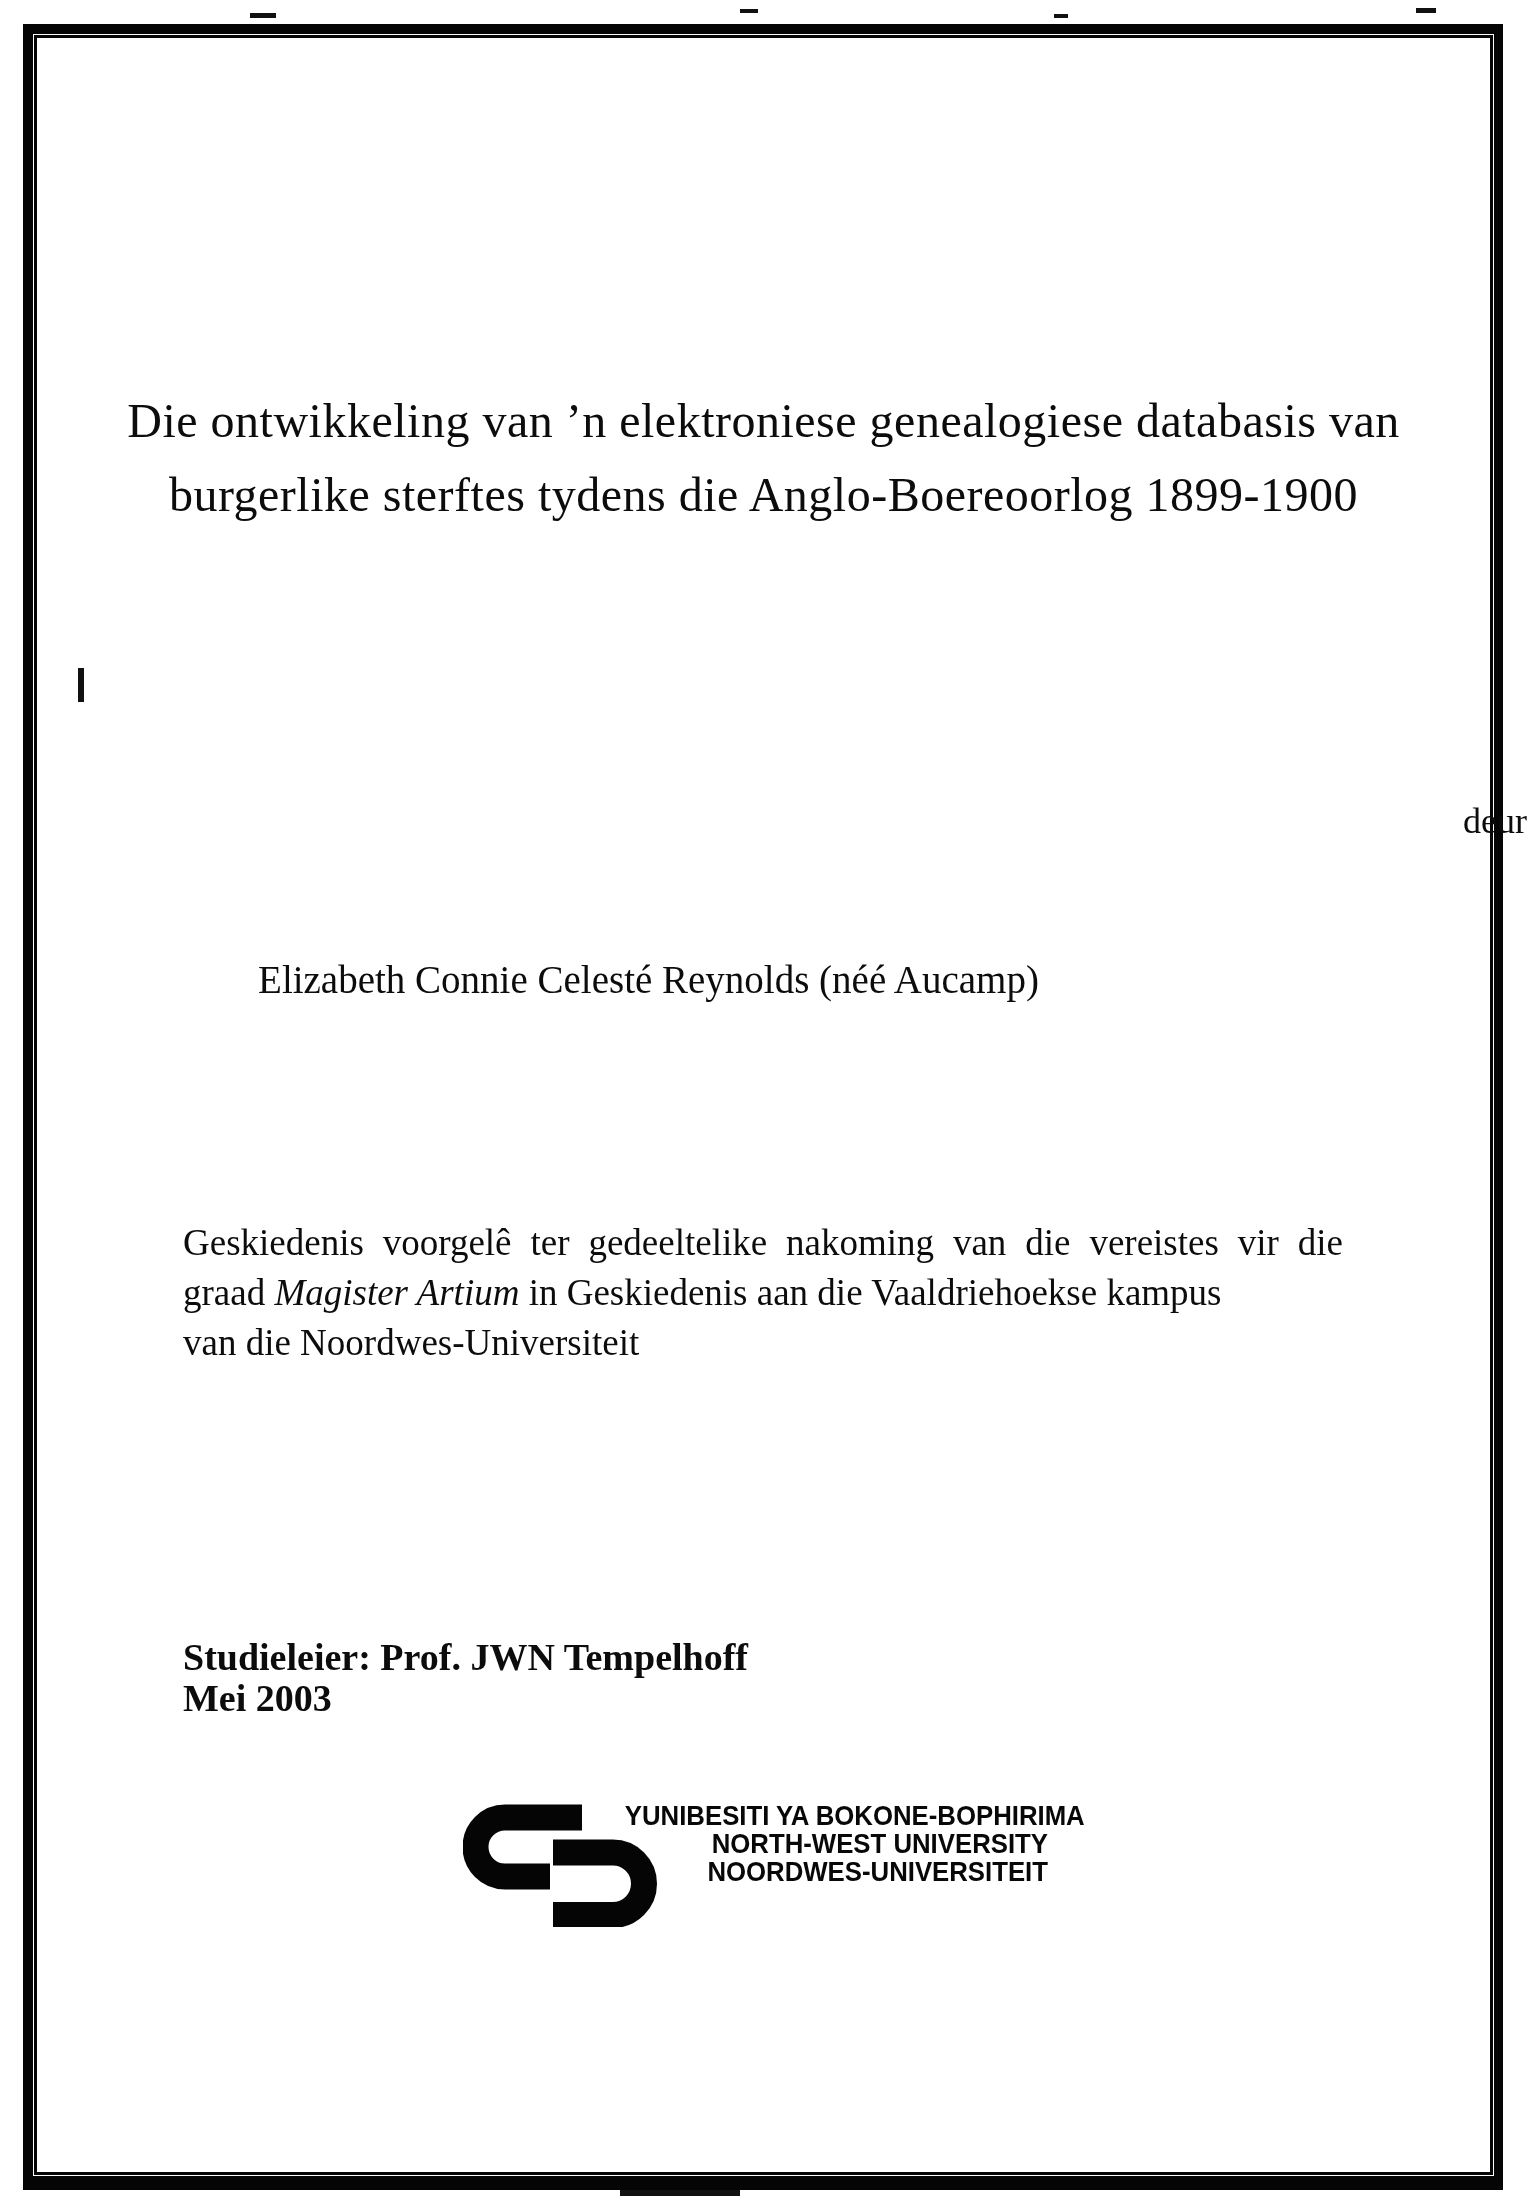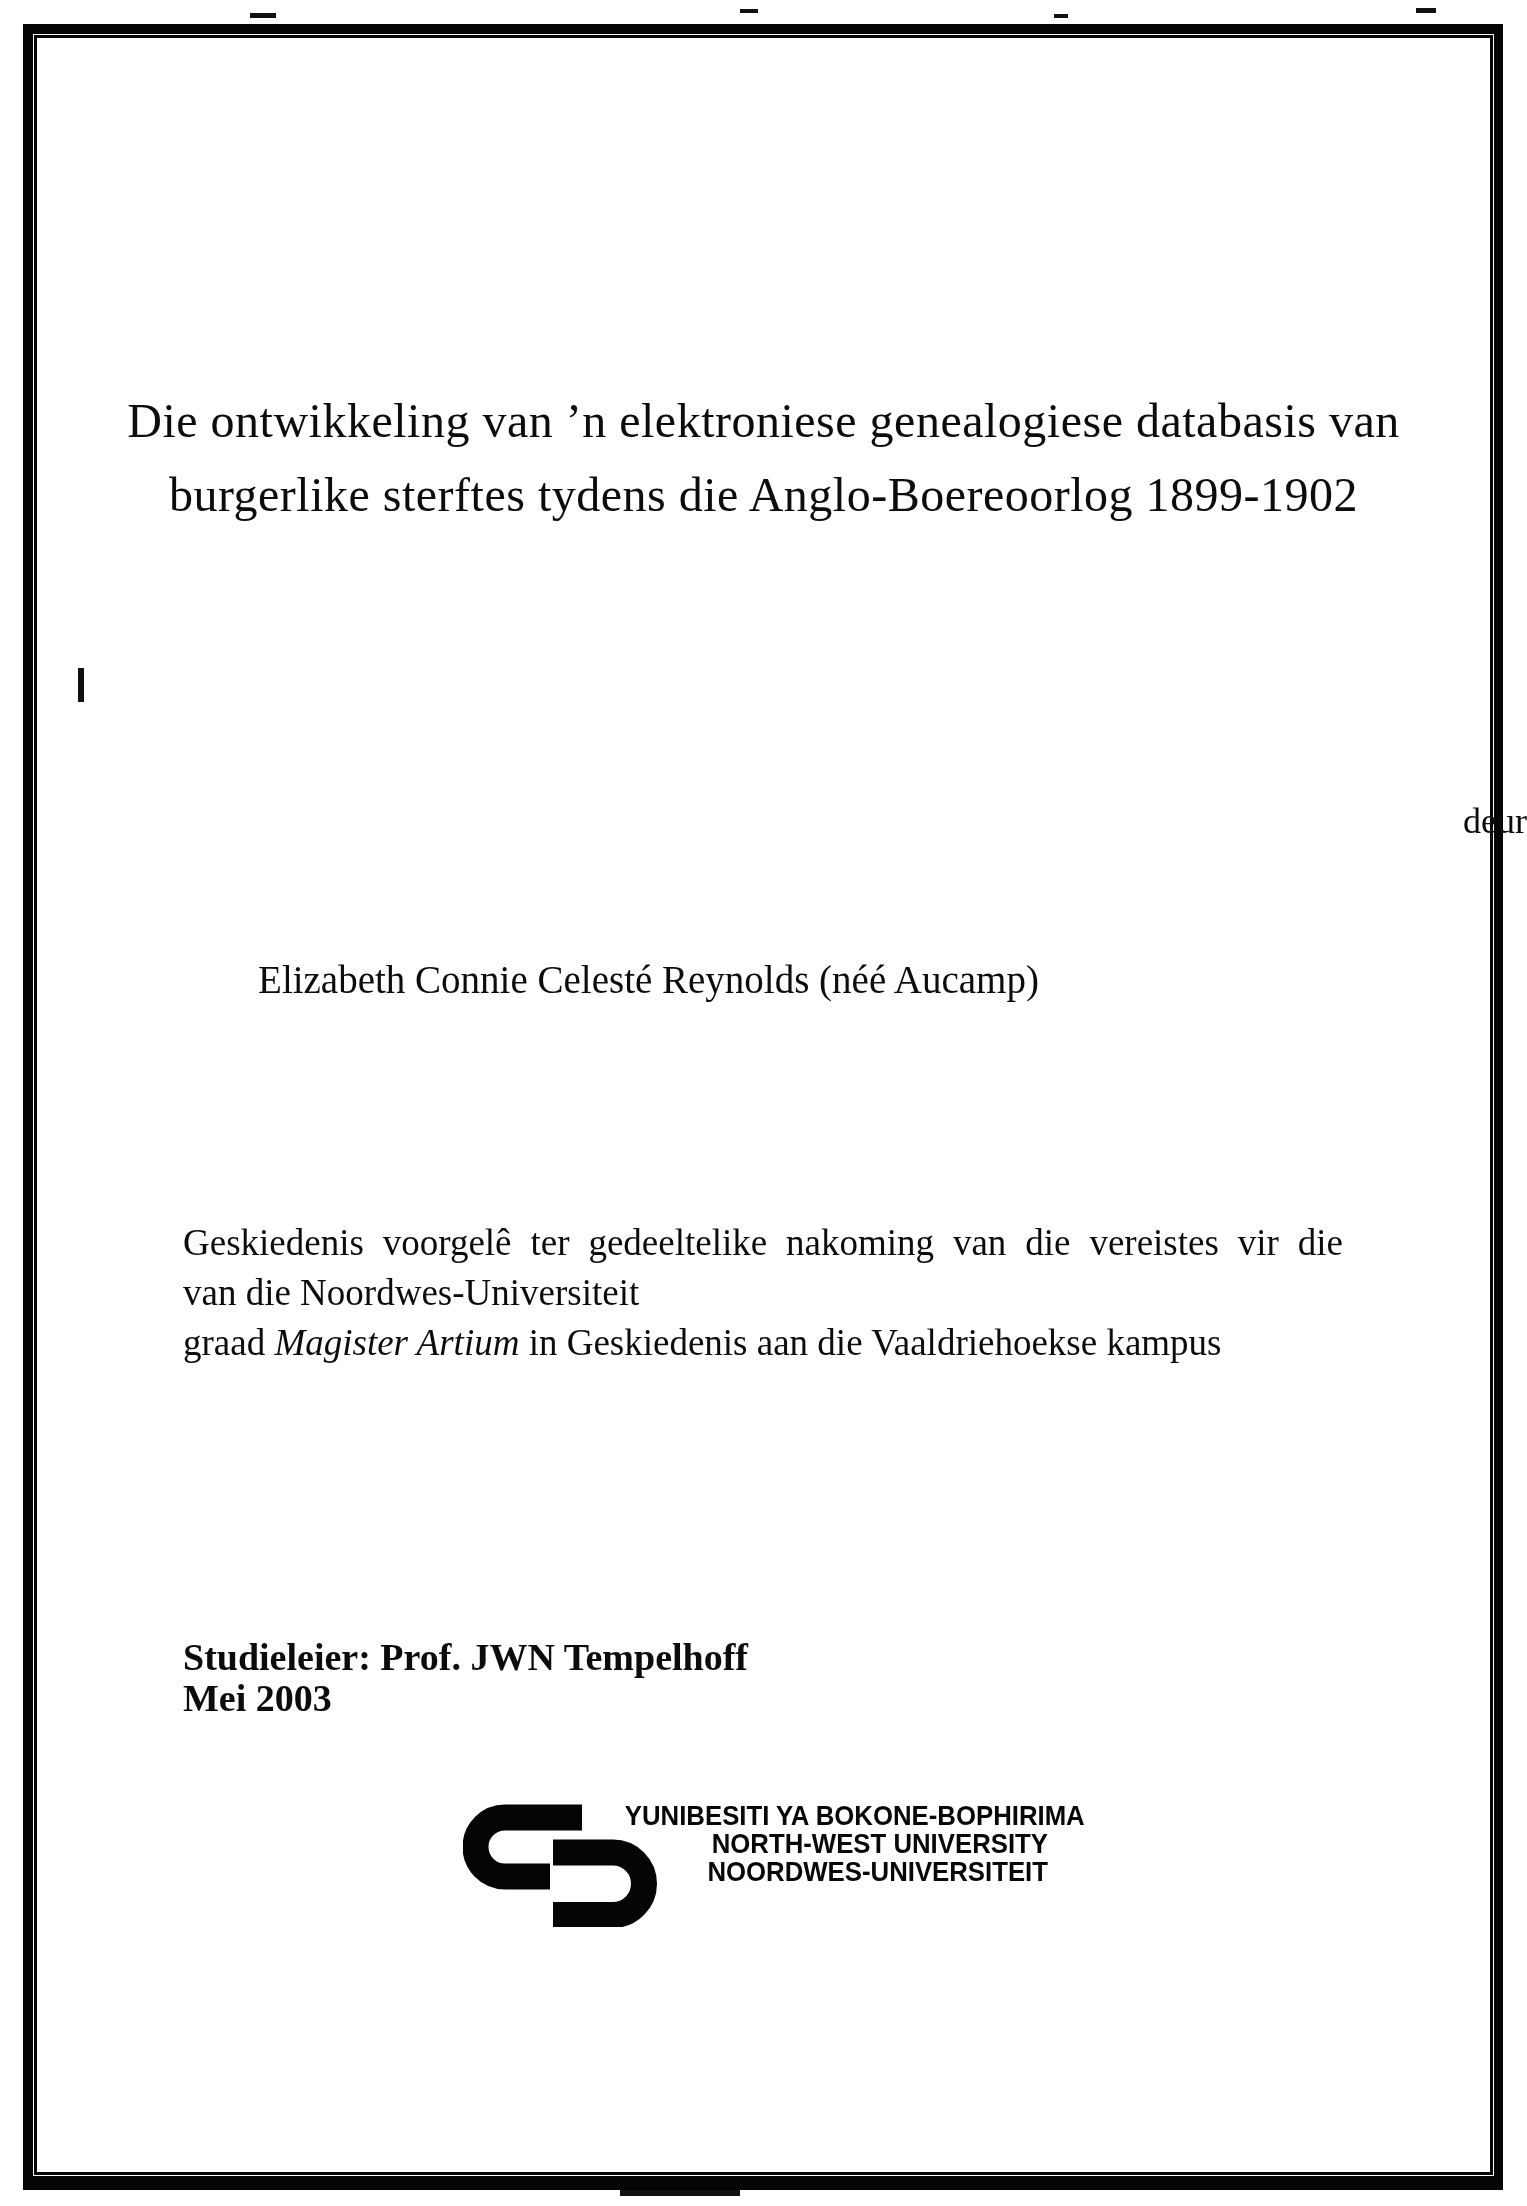--- a/index.html
+++ b/index.html
@@ -127,31 +127,31 @@
 
 <div class="speck" style="left:250px; top:13px; width:26px; height:5px;"></div>
 <div class="speck" style="left:740px; top:9px; width:18px; height:4px;"></div>
 <div class="speck" style="left:1054px; top:14px; width:14px; height:4px;"></div>
 <div class="speck" style="left:1416px; top:8px; width:20px; height:5px;"></div>
 <div class="speck" style="left:78px; top:668px; width:6px; height:34px;"></div>
 <div class="speck" style="left:620px; top:2190px; width:120px; height:6px;"></div>
 
 <div class="title-block">
   <div>Die ontwikkeling van ’n elektroniese genealogiese databasis van</div>
-  <div>burgerlike sterftes tydens die Anglo-Boereoorlog 1899-1902</div>
+  <div>burgerlike sterftes tydens die Anglo-Boereoorlog 1899-1900</div>
 </div>
 
 <div class="byline">deur</div>
 
 <div class="author-line">Elizabeth Connie Celesté Reynolds (néé Aucamp)</div>
 
 <div class="submission">
   <div class="just">Geskiedenis voorgelê ter gedeeltelike nakoming van die vereistes vir die</div>
+  <div><span>graad </span><span class="italic">Magister Artium</span><span> in Geskiedenis aan die Vaaldriehoekse kampus</span></div>
   <div>van die Noordwes-Universiteit</div>
-  <div><span>graad </span><span class="italic">Magister Artium</span><span> in Geskiedenis aan die Vaaldriehoekse kampus</span></div>
 </div>
 
 <div class="supervisor-block">
   <div>Studieleier: Prof. JWN Tempelhoff</div>
   <div>Mei 2003</div>
 </div>
 
 <svg class="logo-mark" viewBox="0 0 194 125" xmlns="http://www.w3.org/2000/svg" aria-hidden="true">
 
   <path d="M 119,15.5 H 42 A 29.5,29.5 0 0 0 42,74.5 H 87" fill="none" stroke="#050505" stroke-width="26" stroke-linecap="butt"></path>

